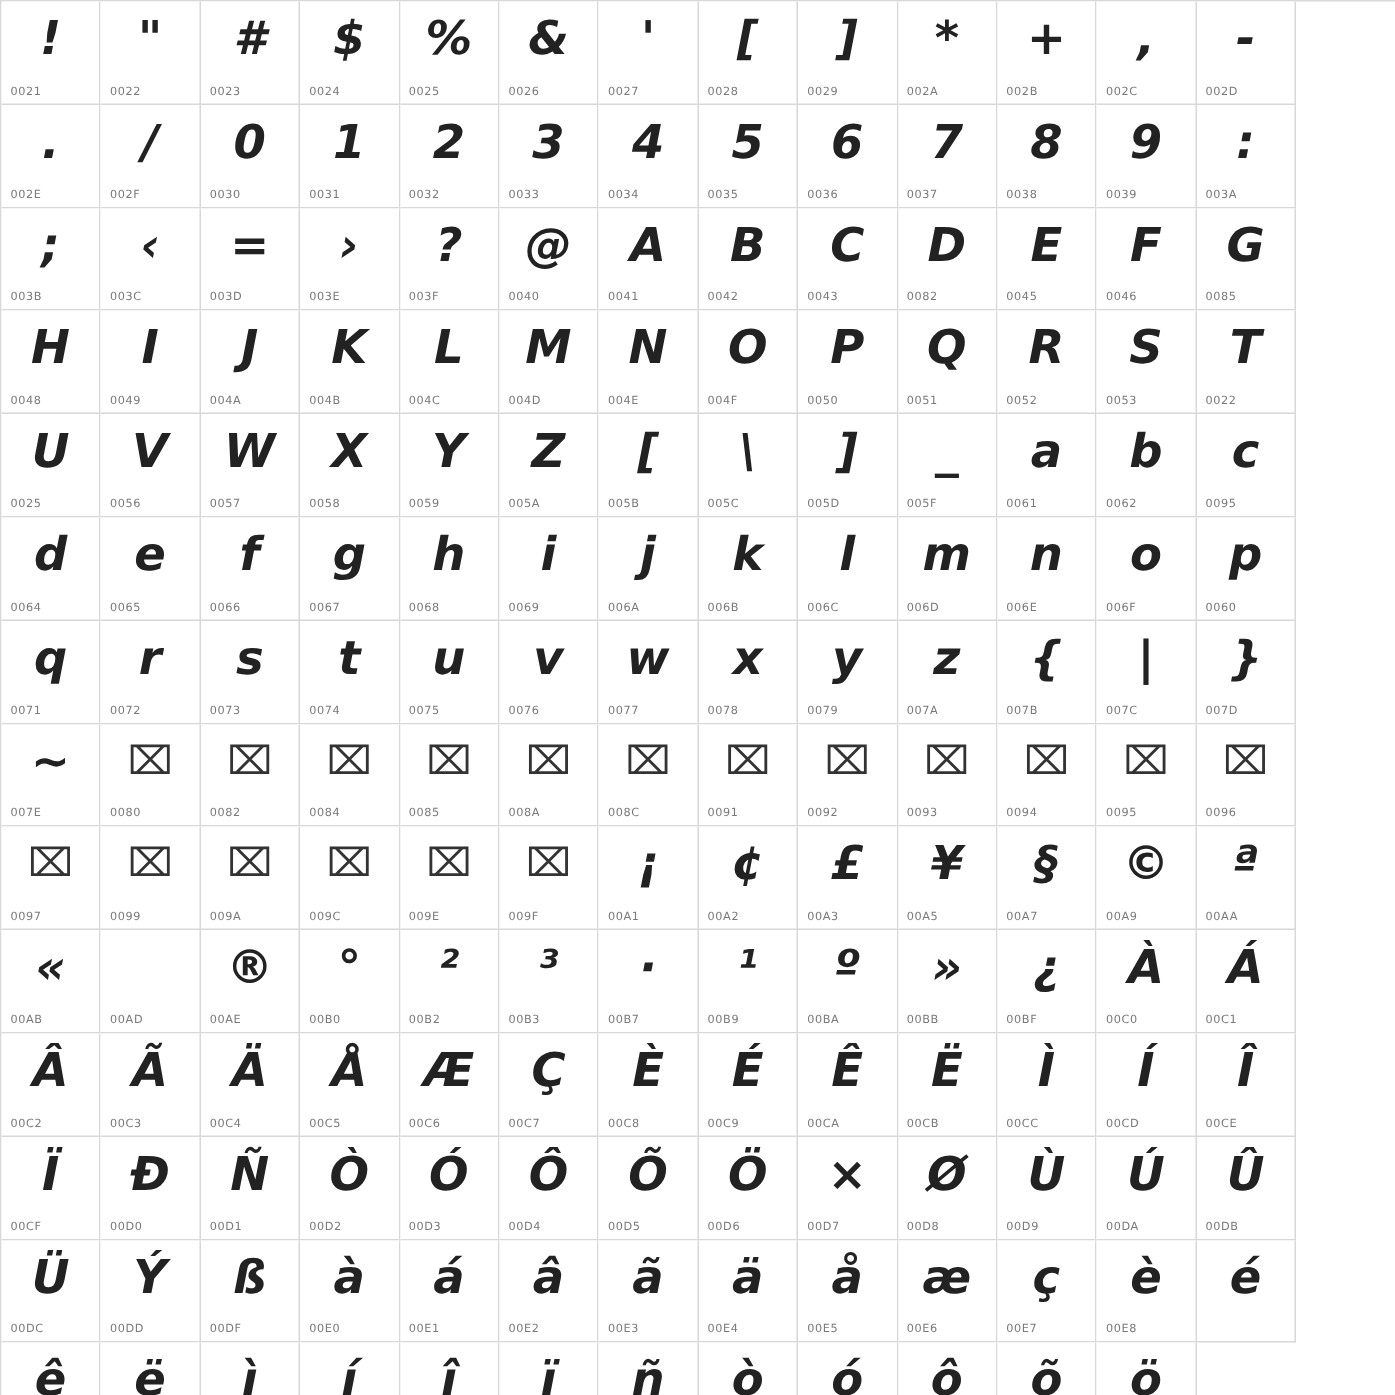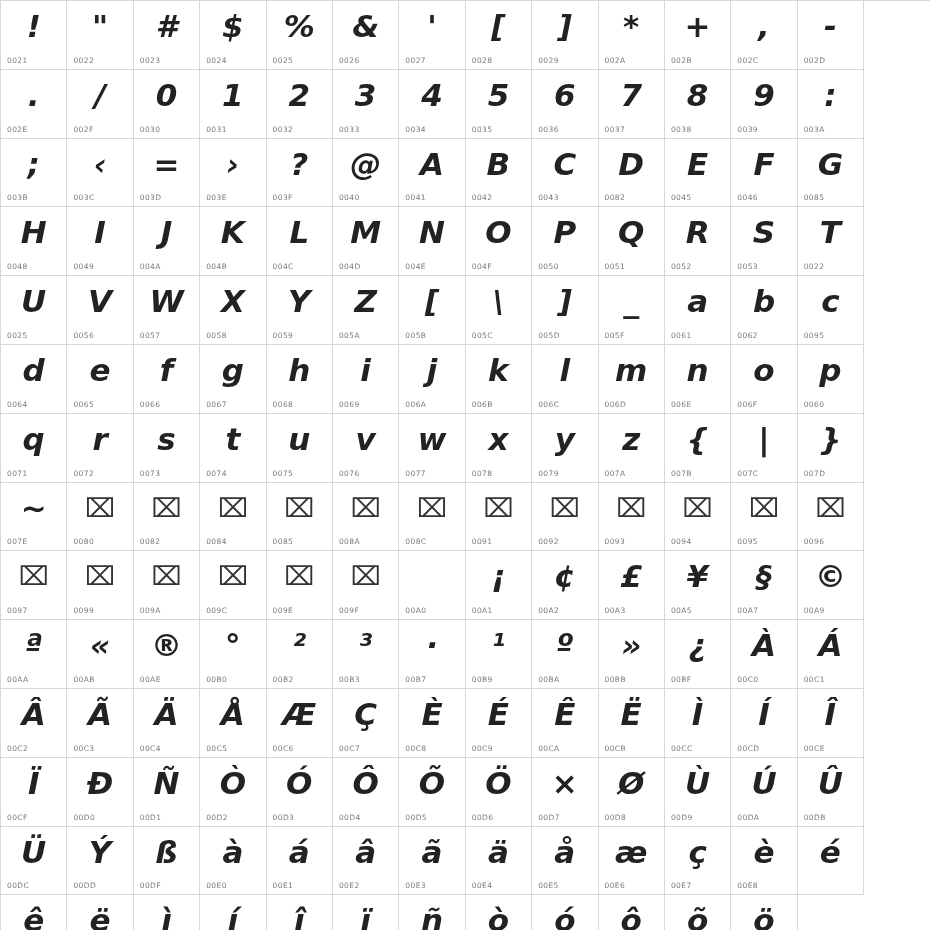--- a/index.html
+++ b/index.html
@@ -500,24 +500,20 @@
     </div>
     <div class="glyph-cell notdef">
       <div class="glyph-char">⌧</div>
       <div class="glyph-code">009E</div>
     </div>
     <div class="glyph-cell notdef">
       <div class="glyph-char">⌧</div>
       <div class="glyph-code">009F</div>
     </div>
     <div class="glyph-cell">
-      <div class="glyph-char"></div>
-      <div class="glyph-code">00A0</div>
-    </div>
-    <div class="glyph-cell">
       <div class="glyph-char">¡</div>
       <div class="glyph-code">00A1</div>
     </div>
     <div class="glyph-cell">
       <div class="glyph-char">¢</div>
       <div class="glyph-code">00A2</div>
     </div>
     <div class="glyph-cell">
       <div class="glyph-char">£</div>
       <div class="glyph-code">00A3</div>
@@ -534,20 +530,24 @@
       <div class="glyph-char">©</div>
       <div class="glyph-code">00A9</div>
     </div>
     <div class="glyph-cell">
       <div class="glyph-char">ª</div>
       <div class="glyph-code">00AA</div>
     </div>
     <div class="glyph-cell">
       <div class="glyph-char">«</div>
       <div class="glyph-code">00AB</div>
+    </div>
+    <div class="glyph-cell">
+      <div class="glyph-char">­</div>
+      <div class="glyph-code">00AD</div>
     </div>
     <div class="glyph-cell">
       <div class="glyph-char">®</div>
       <div class="glyph-code">00AE</div>
     </div>
     <div class="glyph-cell">
       <div class="glyph-char">°</div>
       <div class="glyph-code">00B0</div>
     </div>
     <div class="glyph-cell">

